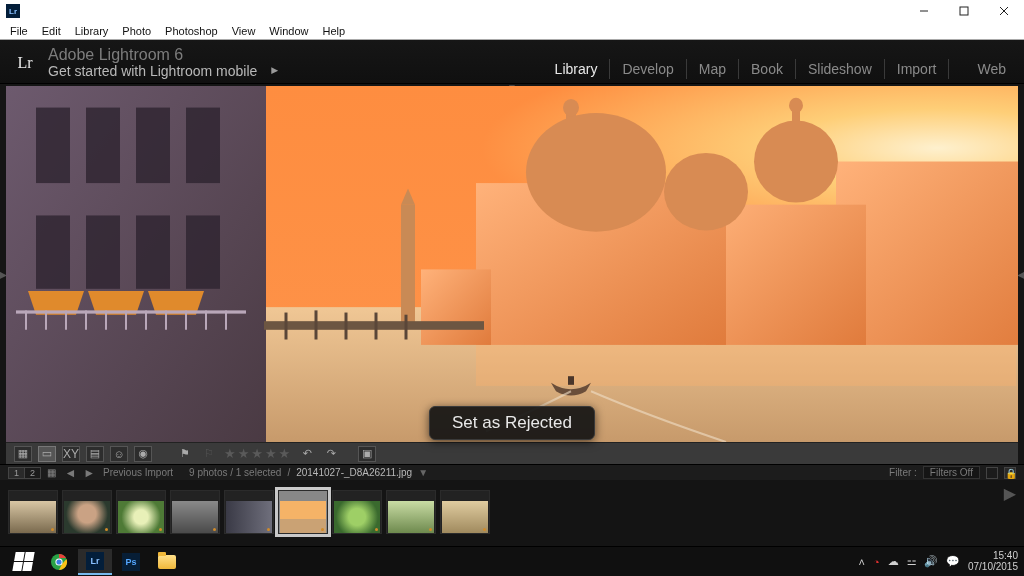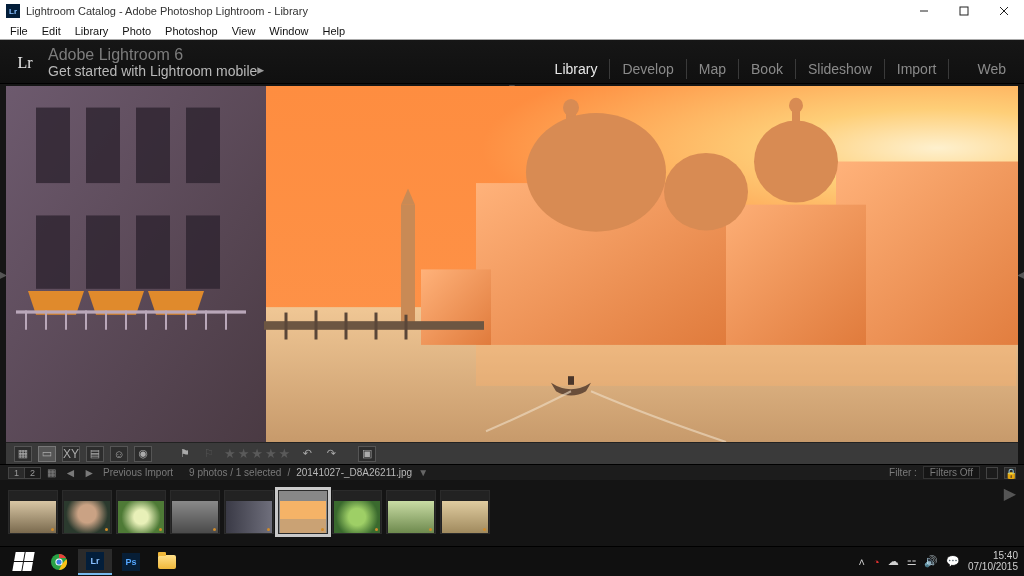--- a/index.html
+++ b/index.html
@@ -16,21 +16,21 @@
   .menubar span { padding:1px 6px; }
   
   .lr-app { background:#111; height:calc(100% - 22px - 18px - 30px); display:flex; flex-direction:column; }
   
   .lr-top { height:44px; border-bottom:1px solid #000; display:flex; align-items:flex-end; justify-content:space-between; padding:0 18px 4px 12px; background:linear-gradient(#161616,#101010); }
   .identity { display:flex; align-items:center; gap:10px; color:#8a8a8a; }
   .lr-logo { width:26px; height:26px; display:inline-flex; align-items:center; justify-content:center; background:transparent; color:#e8e8e8; font-family:"Segoe UI"; }
   .lr-logo span { font-size:16px; font-weight:400; }
   .id-text { display:flex; flex-direction:column; line-height:1.1; }
   .id-text .brand { font-size:16px; color:#7d7d7d; }
-  .id-text .promo { font-size:14px; color:#b9b9b9; display:flex; align-items:center; gap:0; }
+  .id-text .promo { font-size:14px; color:#b9b9b9; display:flex; align-items:center; gap:14px; }
   .modules { display:flex; align-items:center; gap:0; color:#8a8a8a; font-size:14px; }
   .modules .mod { padding:2px 12px; border-right:1px solid #3a3a3a; }
   .modules .mod:last-child { border-right:none; padding-right:0;padding-left:28px;}
   .modules .mod:first-child { color:#e8e8e8; }
   
   .preview-wrap { flex:1; background:#151515; padding:2px 6px 0 6px; display:flex; flex-direction:column; position:relative; }
   .preview { flex:1; position:relative; overflow:hidden; }
   .preview svg { width:100%; height:100%; display:block; }
   .side-handle { position:absolute; top:50%; width:6px; height:14px; display:flex; align-items:center; justify-content:center; color:#555; font-size:10px; }
   .side-handle.left { left:0; transform:translateY(-50%); }
@@ -70,21 +70,20 @@
   .tray .clock { text-align:right; line-height:1.05; font-size:10px; }
   .winlogo { display:grid; grid-template-columns:9px 9px; grid-template-rows:9px 9px; gap:1px; transform:skewX(-10deg); }
   .winlogo span { background:#fff; }
 </style>
 </head>
 <body>
 
 <div class="win-titlebar">
   <div class="left">
     <span class="app-ico">Lr</span>
-    <span>Lightroom Catalog - Adobe Photoshop Lightroom - Library</span>
   </div>
   <div class="win-ctrl">
     <div>
         <svg viewBox="0 0 10 10">
           <path d="M1 5 H9" stroke="#222" stroke-width="1"></path>
         </svg>
       </div>
     <div>
         <svg viewBox="0 0 10 10">
           <rect x="1" y="1" width="8" height="8" fill="none" stroke="#222" stroke-width="1"></rect>
@@ -240,20 +239,23 @@
         <g transform="translate(565 275)">
             <path d="M-20 0 Q0 12 20 0 L15 8 Q0 16 -15 8 Z" fill="#6a4e3a"></path>
             <rect x="-3" y="-6" width="6" height="8" fill="#4a362a"></rect>
           </g>
 
         <path d="M565 283 Q530 300 480 320" stroke="#f0e0c8" stroke-width="2" fill="none" opacity=".6"></path>
         <path d="M585 283 Q640 305 720 330" stroke="#f0e0c8" stroke-width="2" fill="none" opacity=".6"></path>
       </svg>
     </div>
 
+    <div class="toast">
+      <span>Set as Rejected</span>
+    </div>
 
     <div class="toolbar">
       <span class="ico">▦</span>
       <span class="ico" style="background:#555;border-color:#777;">▭</span>
       <span class="ico" style="font-size:12px;">XY</span>
       <span class="ico">▤</span>
       <span class="ico">☺</span>
       <span class="ico">◉</span>
       <span style="width:12px;"></span>
       <span class="ico nob">⚑</span>

